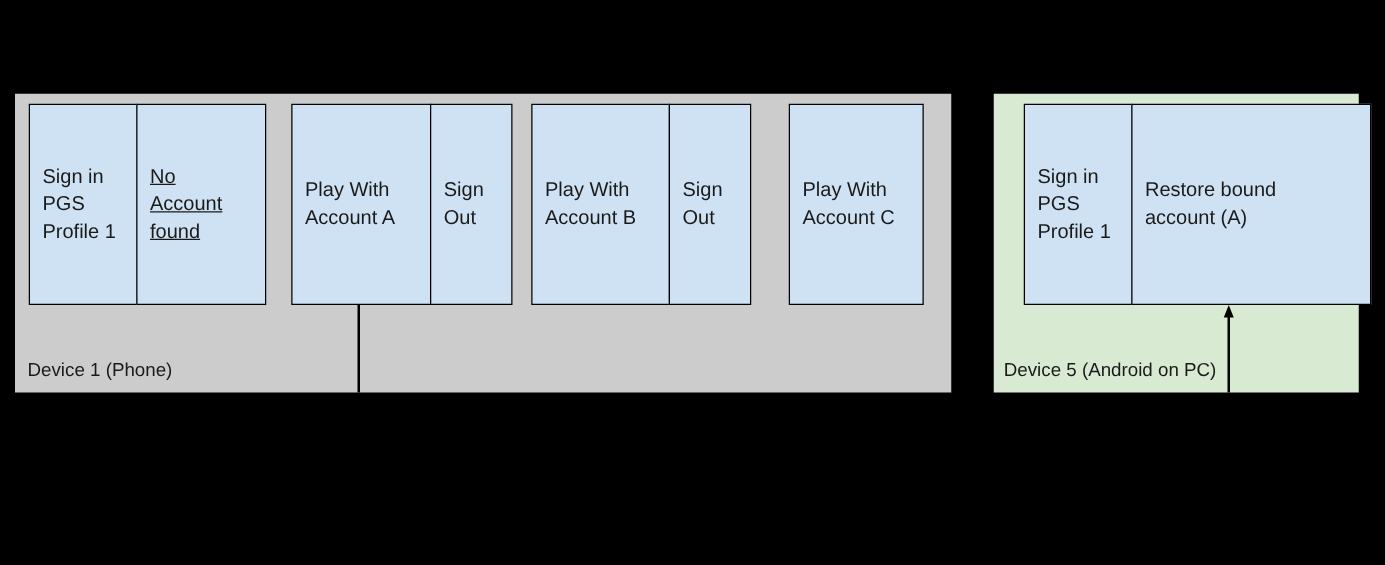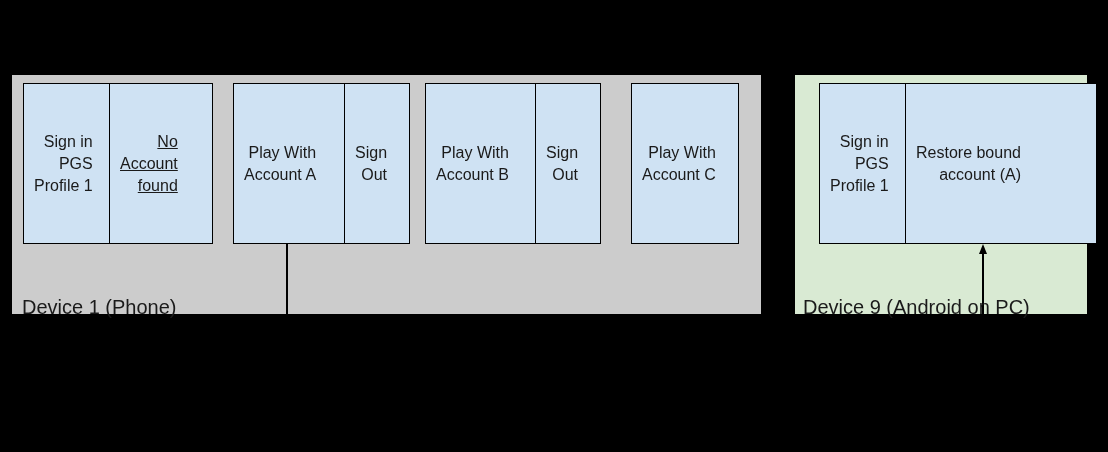--- a/index.html
+++ b/index.html
@@ -8,21 +8,20 @@
     background: #000;
   }
   .stage {
     position: relative;
     width: 1108px;
     height: 452px;
     background: var(--canvas_bg, #000);
     overflow: hidden;
     font-family: "Liberation Sans", sans-serif;
     color: var(--text, #1a1a1a);
-    text-align: right;
   }
   .device-frame {
     position: absolute;
     top: 75px;
     height: 239px;
   }
   .frame-gray  { left: 12px;  width: 749px; background: var(--device1_bg, #cccccc); }
   .frame-green { left: 795px; width: 292px; background: var(--device2_bg, #d9ead3); }
 
   .step-group {
@@ -58,22 +57,22 @@
   .g3 .b2 { width: 66px; }
   .g4 { left: 619px; }
   .g4 .b1 { width: 108px; }
   
   .g5 { left: 24px; }
   .g5 .b1 { width: 87px; }
   .g5 .b2 { width: 192px; }
 
   .device-label {
     position: absolute;
-    top: 222px;
-    font-size: 20px;
+    top: 211px;
+    font-size: 15px;
     line-height: 21px;
     white-space: nowrap;
   }
   .label1 { left: 10px; }
   .label2 { left: 8px; }
 
   .connector-line {
     position: absolute;
     width: 2px;
     background: var(--connector, #000);
@@ -155,16 +154,16 @@
       </div>
       <div class="step-box b2">
         <div class="step-text">Restore bound
 account (A)</div>
       </div>
     </div>
 
     <div class="connector-line line-up"></div>
     <div class="arrow-head-up"></div>
 
-    <div class="device-label label2">Device 9 (Android on PC)</div>
+    <div class="device-label label2">Device 5 (Android on PC)</div>
   </div>
 
 </div>
 
 </body></html>

